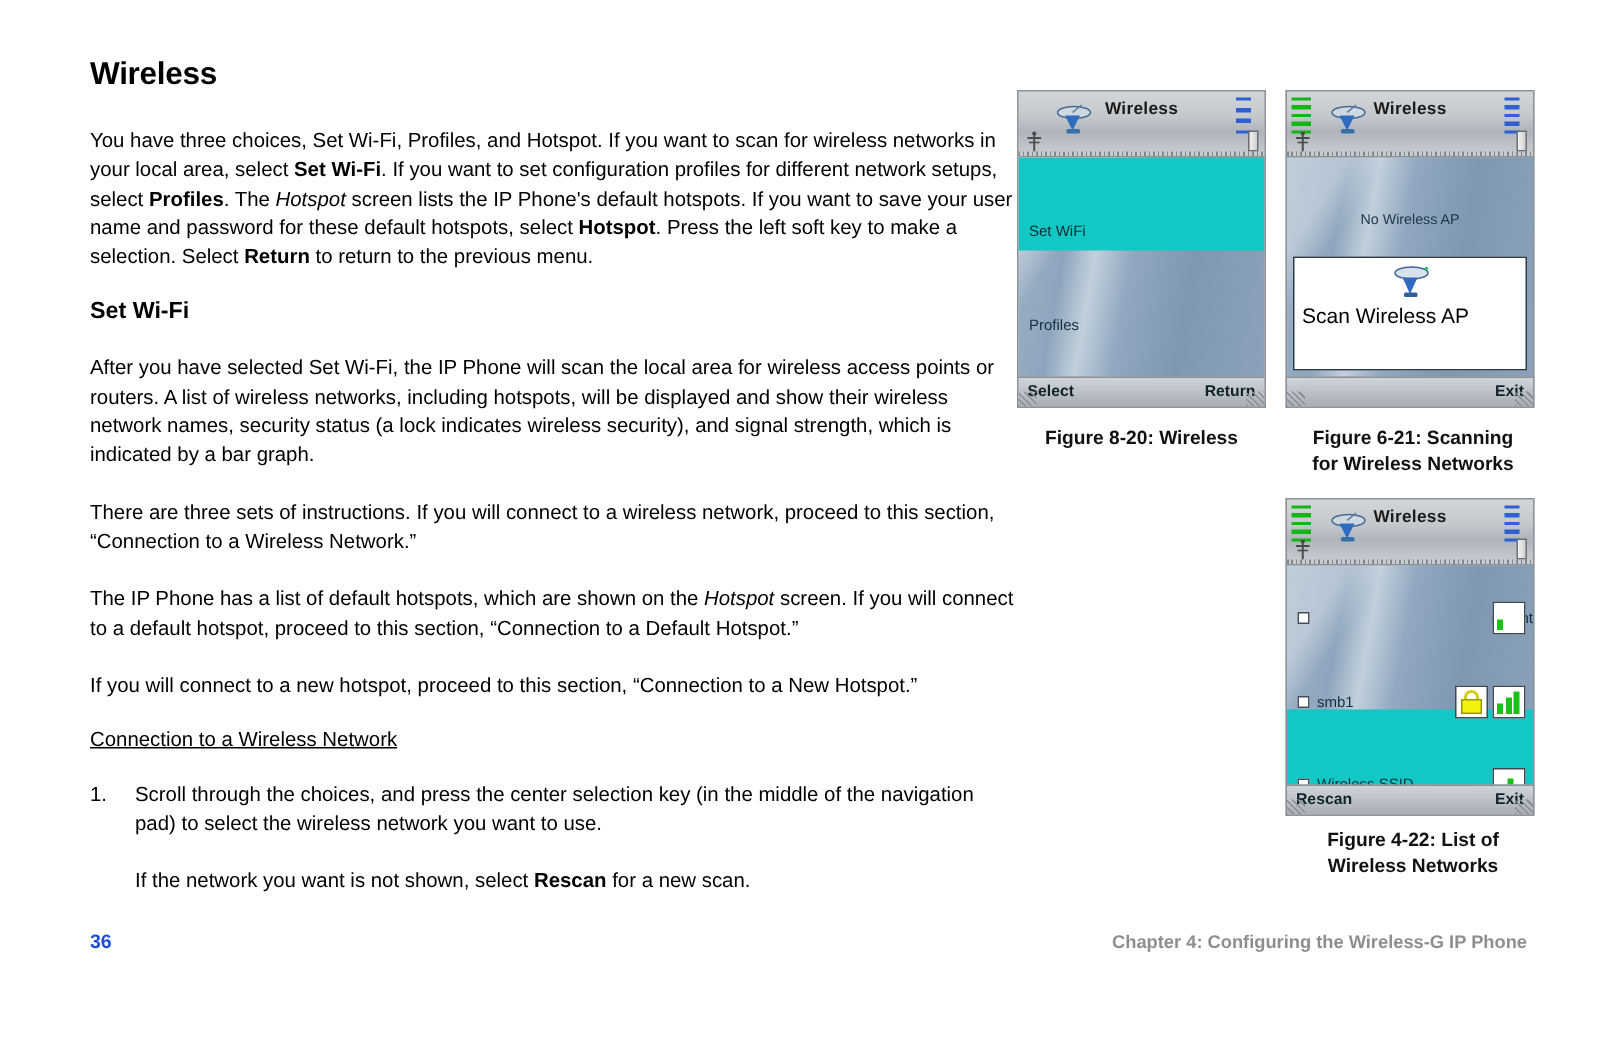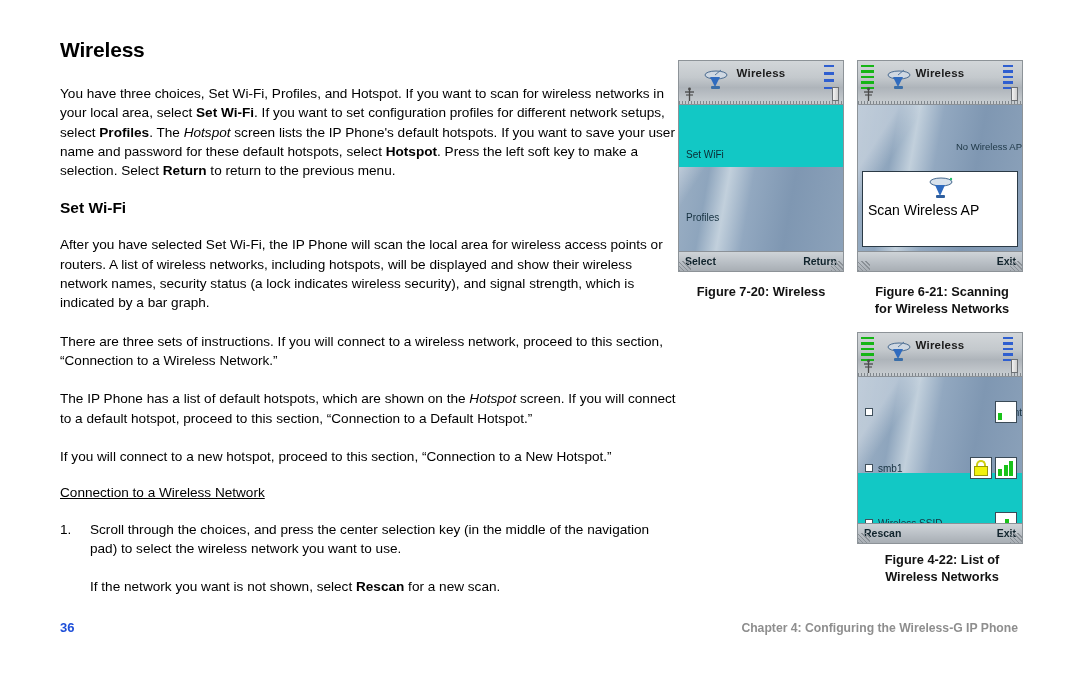--- a/index.html
+++ b/index.html
@@ -130,21 +130,21 @@
   
   .dialog {
     position:absolute; left:4px; right:4px; bottom:4px; height:76px;
     background:#ffffff; border:1.5px solid #2b3a46;
   }
   .dialog .dlg-dish { position:absolute; left:50%; margin-left:-16px; top:4px; width:32px; height:24px; }
   .dialog .dlg-text {
     position:absolute; left:5px; top:30px; font-size:14px; color:#000;
   }
   .noap {
-    position:absolute; left:0; right:0; top:36px; text-align:right;
+    position:absolute; left:0; right:0; top:36px; text-align:center;
     font-size:9.5px; color:#1d3645;
   }
 
   
   .cb {
     width:8px; height:8px; background:#fff; border:1px solid #40505c;
     margin-right:5px; flex:0 0 8px;
   }
   .icon-box {
     width:22px; height:22px; background:#fff; border:1.5px solid #3a4a57;
@@ -374,21 +374,21 @@
     </div>
 
     <div class="softbar">
       <span class="sk-left">Rescan</span>
       <span class="sk-right">Exit</span>
       <div class="corner-l"></div>
       <div class="corner-r"></div>
     </div>
   </div>
 
-  <div class="caption" style="left:668px; top:284px; width:186px;">Figure 7-20: Wireless</div>
+  <div class="caption" style="left:668px; top:284px; width:186px;">Figure 8-20: Wireless</div>
 
   <div class="caption" style="left:852px; top:284px; width:180px;">
     <div>Figure 6-21: Scanning</div>
     <div>for Wireless Networks</div>
   </div>
 
   <div class="caption" style="left:852px; top:552px; width:180px;">
     <div>Figure 4-22: List of</div>
     <div>Wireless Networks</div>
   </div>

